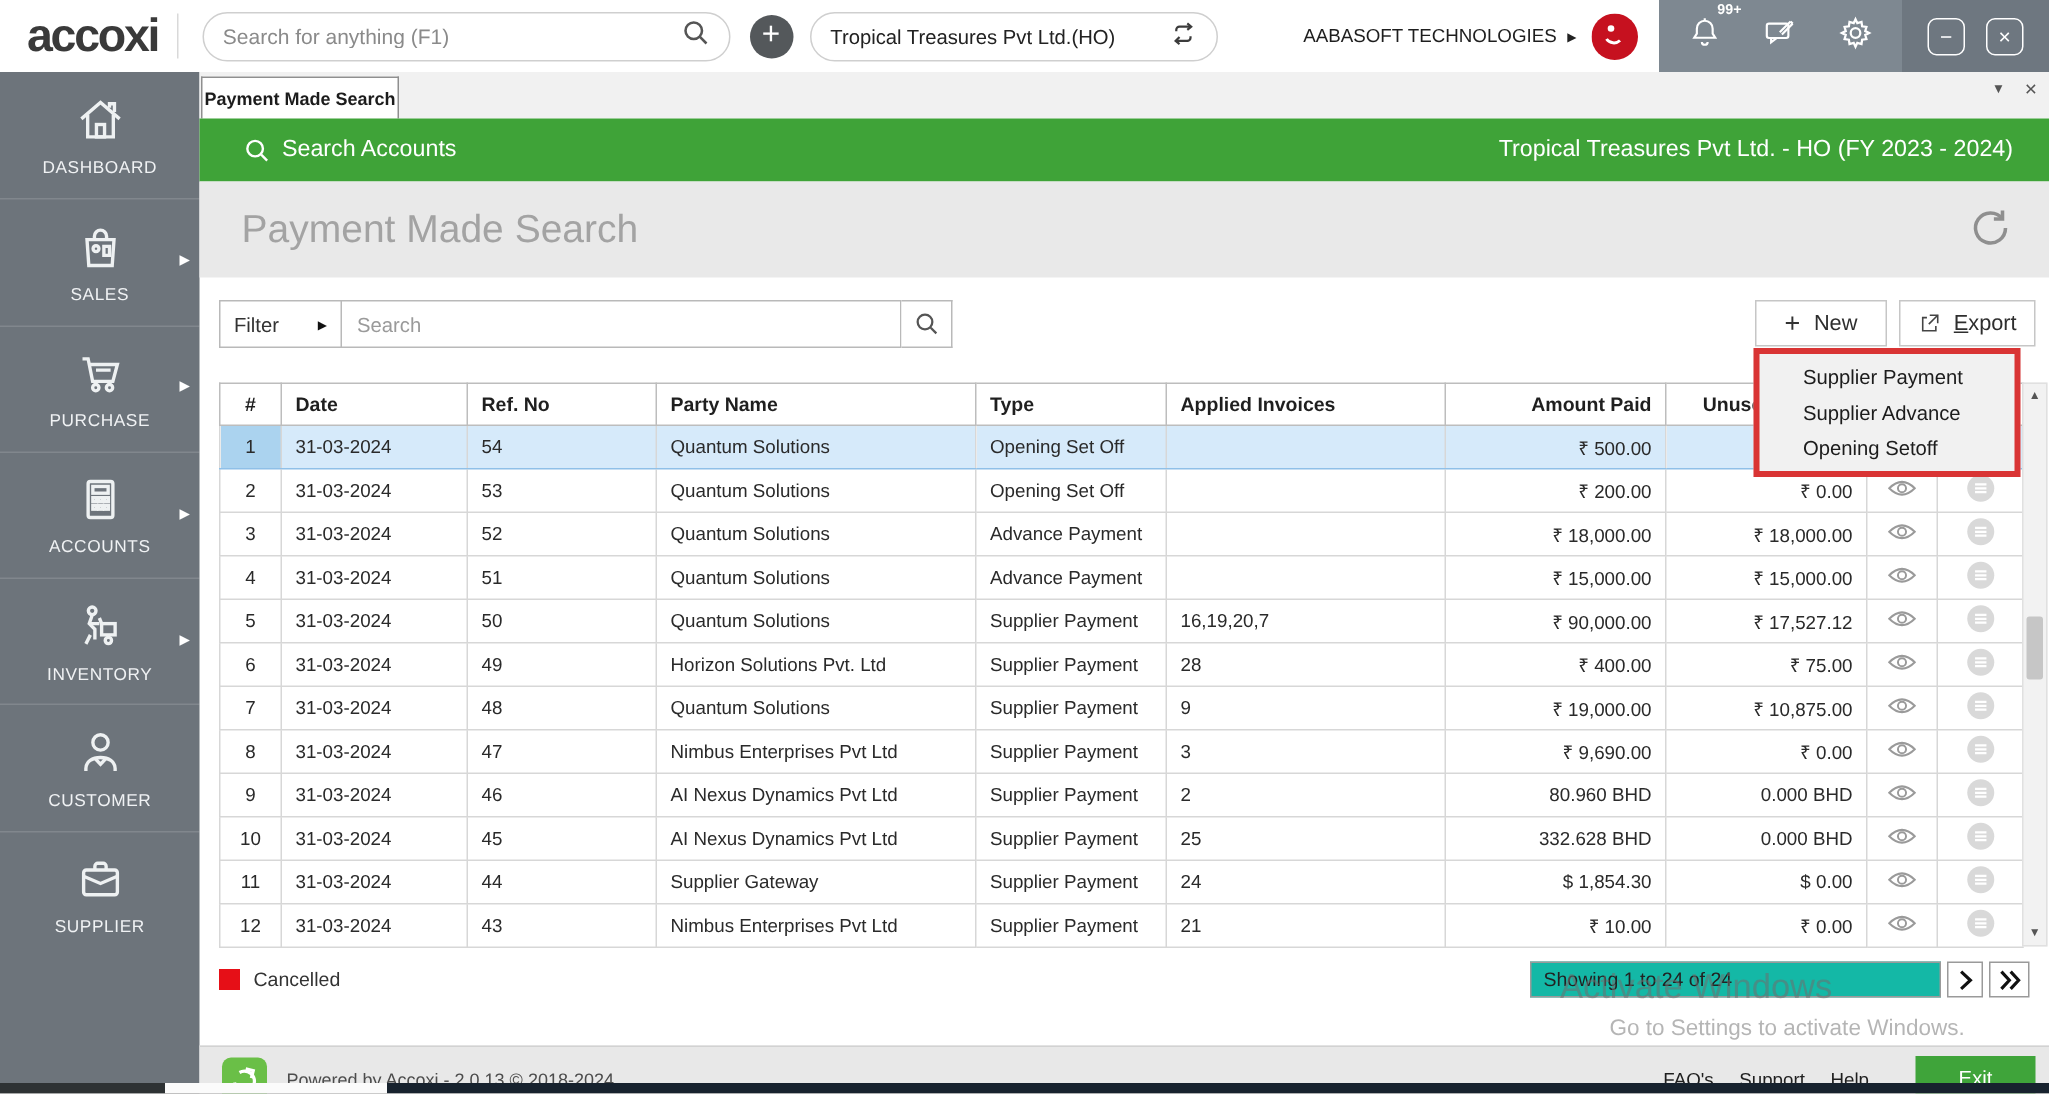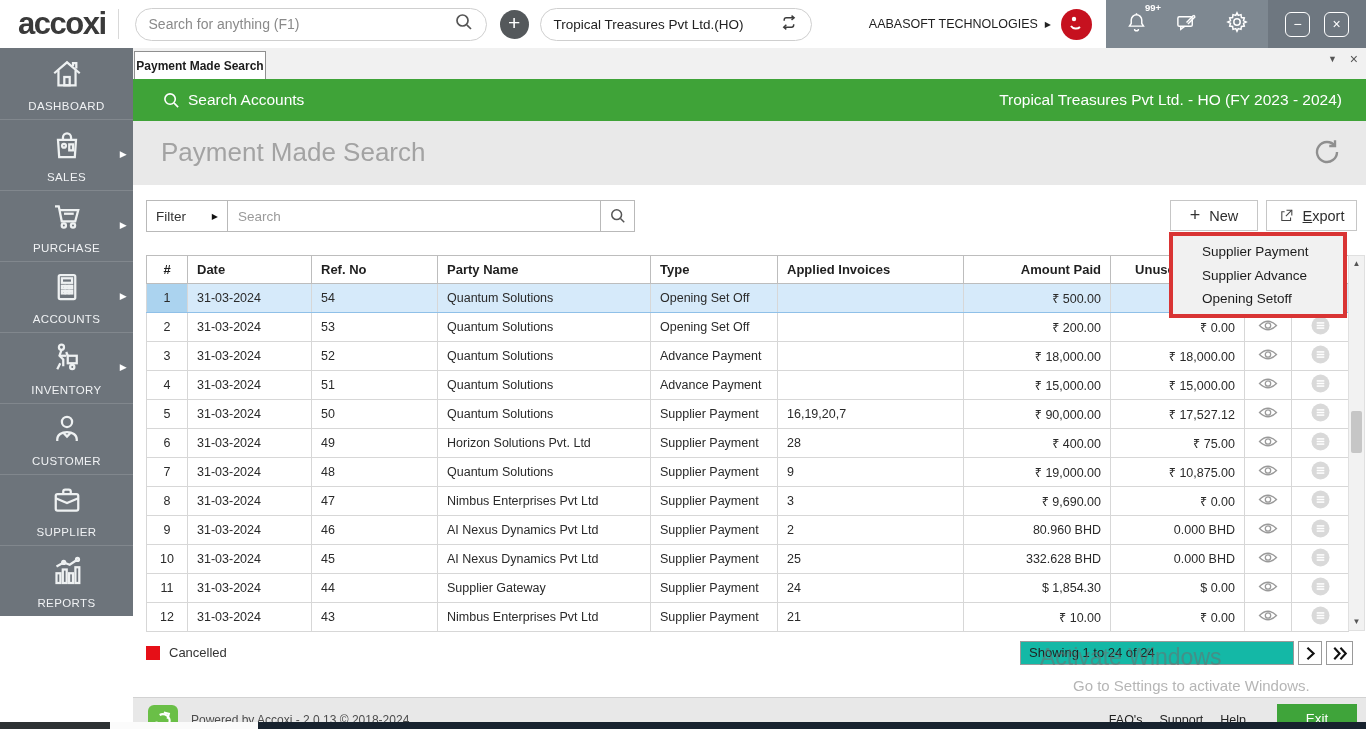--- a/index.html
+++ b/index.html
@@ -20,21 +20,21 @@
   .top-spacer { flex:1; }
   .user-chip { display:flex; align-items:center; gap:7px; font-size:12.5px; color:#1e1e1e; }
   .user-caret { font-size:8px; color:#222; }
   .avatar { width:31px; height:31px; border-radius:50%; margin:0 14px 0 10px; }
   .icon-panel { height:48px; background:#7e8891; display:flex; align-items:center; gap:27px; padding:0 19px; }
   .bell-wrap { position:relative; }
   .badge { position:absolute; top:-9px; right:-13px; color:#fff; font-size:9.5px; font-weight:bold; }
   .win-panel { height:48px; background:#6e7780; display:flex; align-items:center; gap:14px; padding:0 17px; }
   .win-box { width:25px; height:25px; border:1.5px solid #fff; border-radius:6px; color:#fff; font-size:14px; display:flex; align-items:center; justify-content:center; cursor:pointer; }
   
-  .sidebar { position:absolute; left:0; top:48px; width:133px; height:568px; background:#6d747b; display:grid; grid-template-rows:repeat(8,1fr); }
+  .sidebar { position:absolute; left:0; top:48px; width:133px; height:674px; background:#6d747b; display:grid; grid-template-rows:repeat(8,1fr); }
   .side-item { position:relative; display:flex; flex-direction:column; align-items:center; justify-content:center; gap:8px; color:#f0f2f4; font-size:11.5px; letter-spacing:.4px; border-top:1px solid rgba(255,255,255,.14); cursor:pointer; }
   .side-item:first-child { border-top:none; }
   .side-arrow { position:absolute; right:6px; top:42%; font-size:9px; color:#fff; }
   
   .tabstrip { position:absolute; left:133px; top:48px; width:1233px; height:31px; background:#f1f1f1; }
   .tab { position:absolute; left:1px; top:3px; width:132px; height:28px; background:#fff; border:1px solid #8f8f8f; border-bottom:none; font-size:12px; font-weight:bold; color:#1c1c1c; display:flex; align-items:center; justify-content:center; }
   .tab-icons { position:absolute; right:8px; top:6px; display:flex; gap:13px; color:#555; }
   .tab-caret { font-size:9px; cursor:pointer; }
   .tab-close { font-size:14px; line-height:11px; cursor:pointer; }
   
@@ -237,32 +237,20 @@
         </svg>
       <span>CUSTOMER</span>
     </div>
     <div class="side-item">
       <svg width="36" height="36" viewBox="0 0 24 24" fill="none" stroke="#eef1f2" stroke-width="1.5">
           <rect x="4.5" y="8" width="15" height="11" rx="1.2"></rect>
           <path d="M9.5 8 V6.3 a1.3 1.3 0 0 1 1.3-1.3 h2.4 a1.3 1.3 0 0 1 1.3 1.3 V8"></path>
           <path d="M4.5 10.8 L12 14 L19.5 10.8"></path>
         </svg>
       <span>SUPPLIER</span>
-    </div>
-    <div class="side-item">
-      <svg width="36" height="36" viewBox="0 0 24 24" fill="none" stroke="#eef1f2" stroke-width="1.5">
-          <rect x="5" y="13.5" width="2.6" height="6.5"></rect>
-          <rect x="9.2" y="11" width="2.6" height="9"></rect>
-          <rect x="13.4" y="13.5" width="2.6" height="6.5"></rect>
-          <rect x="17.6" y="9.5" width="2.6" height="10.5"></rect>
-          <polyline points="5,9 9.8,6.3 13.8,7.8 19,4.3"></polyline>
-          <circle cx="9.8" cy="6.3" r="1"></circle>
-          <circle cx="19" cy="4.3" r="1"></circle>
-        </svg>
-      <span>REPORTS</span>
     </div>
   </div>
 
   <div class="tabstrip">
     <div class="tab">
       <span>Payment Made Search</span>
     </div>
     <div class="tab-icons">
       <span class="tab-caret">▼</span>
       <span class="tab-close">×</span>

